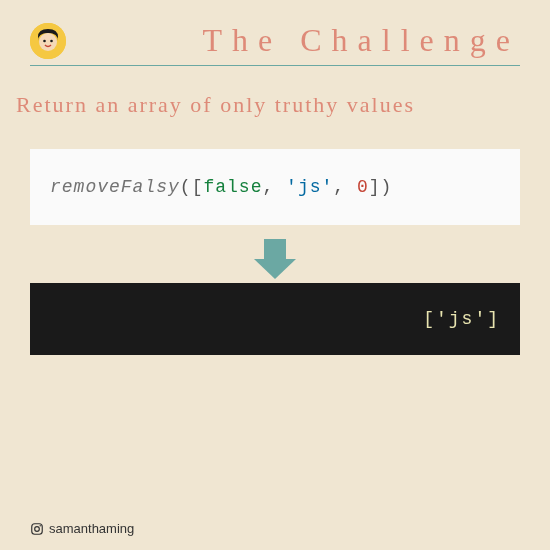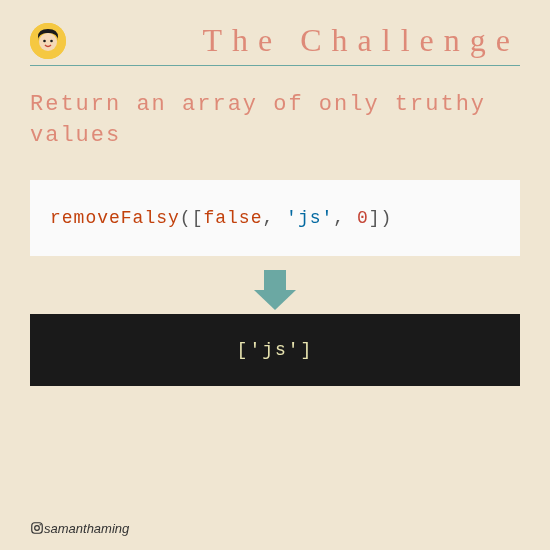--- a/index.html
+++ b/index.html
@@ -33,37 +33,37 @@
     flex: 1;
     text-align: right;
   }
   .divider {
     height: 1px;
     background: #6ba8a3;
     margin: 0 30px 24px 30px;
   }
   .subtitle {
     color: #de8a78;
-    font-family: Liberation Mono, monospace;
+    font-family: Liberation Serif, serif;
     font-size: 22px;
     letter-spacing: 2px;
-    padding: 0 30px;
+    padding: 0 16px;
     line-height: 1.4;
   }
   .code-box {
     background: #fafafa;
     margin: 28px 30px 0 30px;
     padding: 28px 20px;
     font-family: 'Courier New', monospace;
     font-size: 18px;
     letter-spacing: 1px;
   }
-  .fn-name { color: #c2410c; }
+  .fn-name { color: #737373; font-style: italic; }
   .bracket { color: #555; }
-  .kw { color: #c2410c; }
+  .kw { color: #15803d; }
   .str { color: #0369a1; }
   .num { color: #c44536; }
   .comma { color: #555; }
   .arrow-wrap {
     text-align: center;
     margin: 14px 0 10px 0;
   }
   .arrow {
     display: inline-block;
     width: 22px;
@@ -80,41 +80,41 @@
     height: 0;
     border-left: 21px solid transparent;
     border-right: 21px solid transparent;
     border-top: 20px solid #6ba8a3;
   }
   .output-box {
     background: #1a1a1a;
     color: #e8e4b0;
     margin: 18px 30px 0 30px;
     padding: 26px 20px;
-    text-align: center;
+    text-align: right;
     font-family: 'Courier New', monospace;
     font-size: 18px;
     letter-spacing: 2px;
   }
   .footer {
     position: absolute;
     bottom: 14px;
     left: 30px;
     right: 30px;
     display: flex;
     justify-content: space-between;
     align-items: center;
     font-family: Arial, sans-serif;
     font-size: 13px;
     color: #333;
   }
   .social {
     display: flex;
-    align-items: flex-start;
-    font-style: italic;
+    align-items: flex-end;
+    gap: 5px;
   }
   .social svg { width: 14px; height: 14px; }
 </style>
 </head>
 <body>
 
 <div class="header">
   <div class="avatar">
     <svg viewBox="0 0 36 36" width="36" height="36">
       <circle cx="18" cy="18" r="18" fill="#f5c842"></circle>

